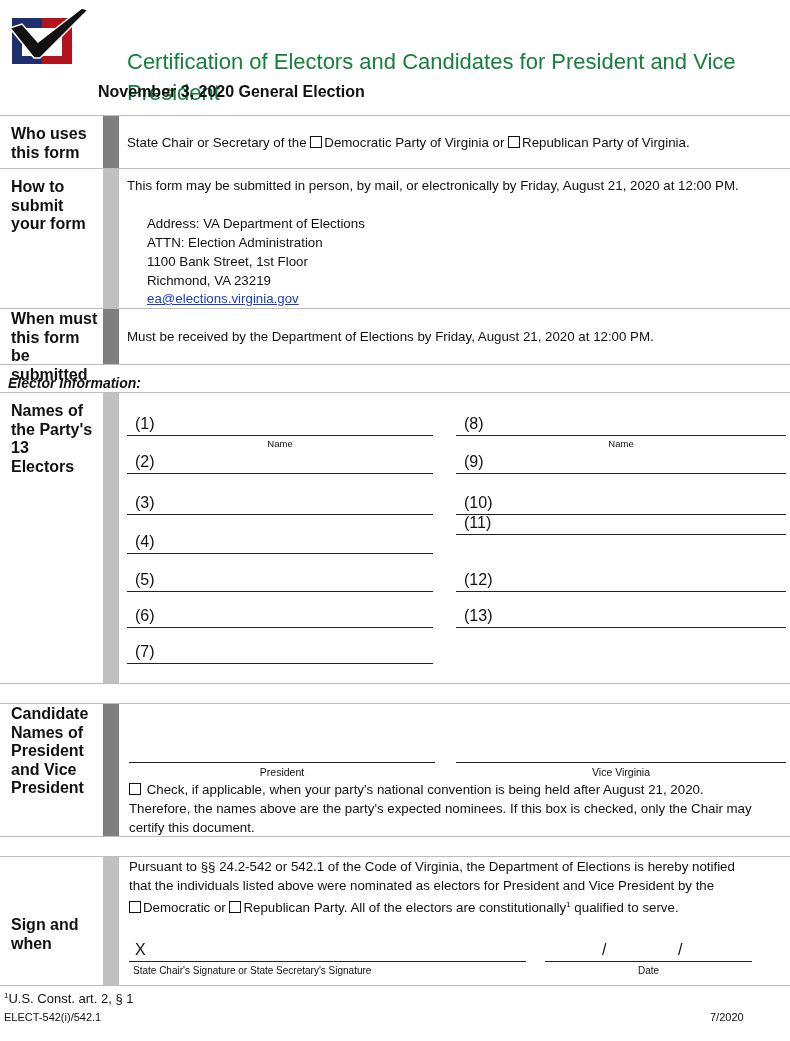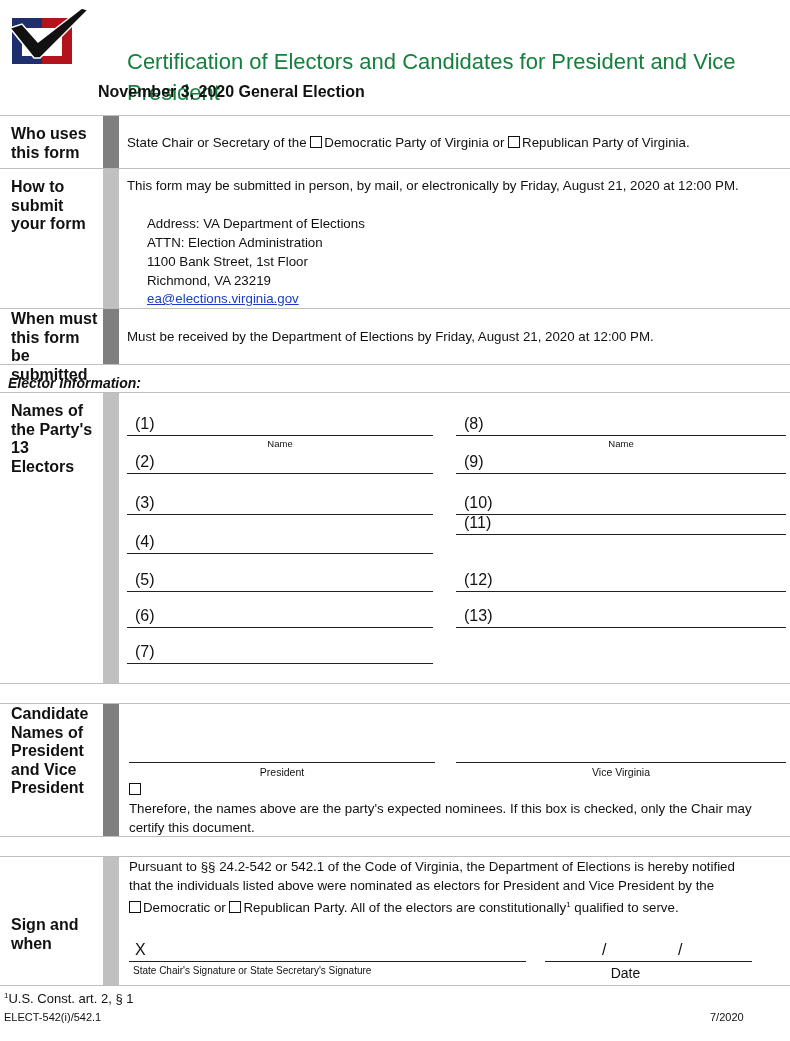--- a/index.html
+++ b/index.html
@@ -114,20 +114,21 @@
 
 <div class="hline" style="top:703px"></div>
 <div class="bar dark" style="top:704px;height:132px"></div>
 <div class="label" style="top:705px;width:85px">Candidate Names of President and Vice President</div>
 <div class="field" style="left:129px;top:737px;width:306px;height:25px"></div>
 <div class="caption" style="left:129px;top:766px;width:306px;font-size:10.5px">President</div>
 <div class="field" style="left:456px;top:737px;width:330px;height:25px"></div>
 <div class="caption" style="left:456px;top:766px;width:330px;font-size:10.5px">Vice Virginia</div>
 <div class="text" style="left:129px;top:781px">
   <span class="cb"></span>
+  <span>Check, if applicable, when your party's national convention is being held after August 21, 2020.</span>
 </div>
 <div class="text" style="left:129px;top:800px">Therefore, the names above are the party's expected nominees. If this box is checked, only the Chair may</div>
 <div class="text" style="left:129px;top:819px">certify this document.</div>
 <div class="hline" style="top:836px"></div>
 
 <div class="hline" style="top:856px"></div>
 <div class="bar light" style="top:857px;height:128px"></div>
 <div class="label" style="top:916px;width:85px">Sign and when</div>
 <div class="text" style="left:129px;top:858px">Pursuant to §§ 24.2-542 or 542.1 of the Code of Virginia, the Department of Elections is hereby notified</div>
 <div class="text" style="left:129px;top:877px">that the individuals listed above were nominated as electors for President and Vice President by the</div>
@@ -136,20 +137,20 @@
   <span class="cb"></span><span>Republican Party.  All of the electors are constitutionally</span><sup>1</sup><span> qualified to serve.</span>
 </div>
 <div class="field" style="left:129px;top:936px;width:397px;height:25px">
     <span class="num" style="left:6px">X</span>
   </div>
 <div class="caption" style="left:133px;top:965px;font-size:10px;text-align:left">State Chair's Signature or State Secretary's Signature</div>
 <div class="field" style="left:545px;top:936px;width:207px;height:25px">
   <span class="num" style="left:57px">/</span>
   <span class="num" style="left:133px">/</span>
 </div>
-<div class="caption" style="left:522px;top:965px;width:207px;font-size:14px">Date</div>
+<div class="caption" style="left:545px;top:965px;width:207px;font-size:10px">Date</div>
 <div class="hline" style="top:985px"></div>
 
 <div class="text" style="left:4px;top:987px;font-size:13px">
   <sup>1</sup><span>U.S. Const. art. 2, § 1</span>
 </div>
 <div class="text" style="left:4px;top:1008px;font-size:11px">ELECT-542(i)/542.1</div>
 <div class="text" style="left:710px;top:1008px;font-size:11px">7/2020</div>
 
 </body></html>

